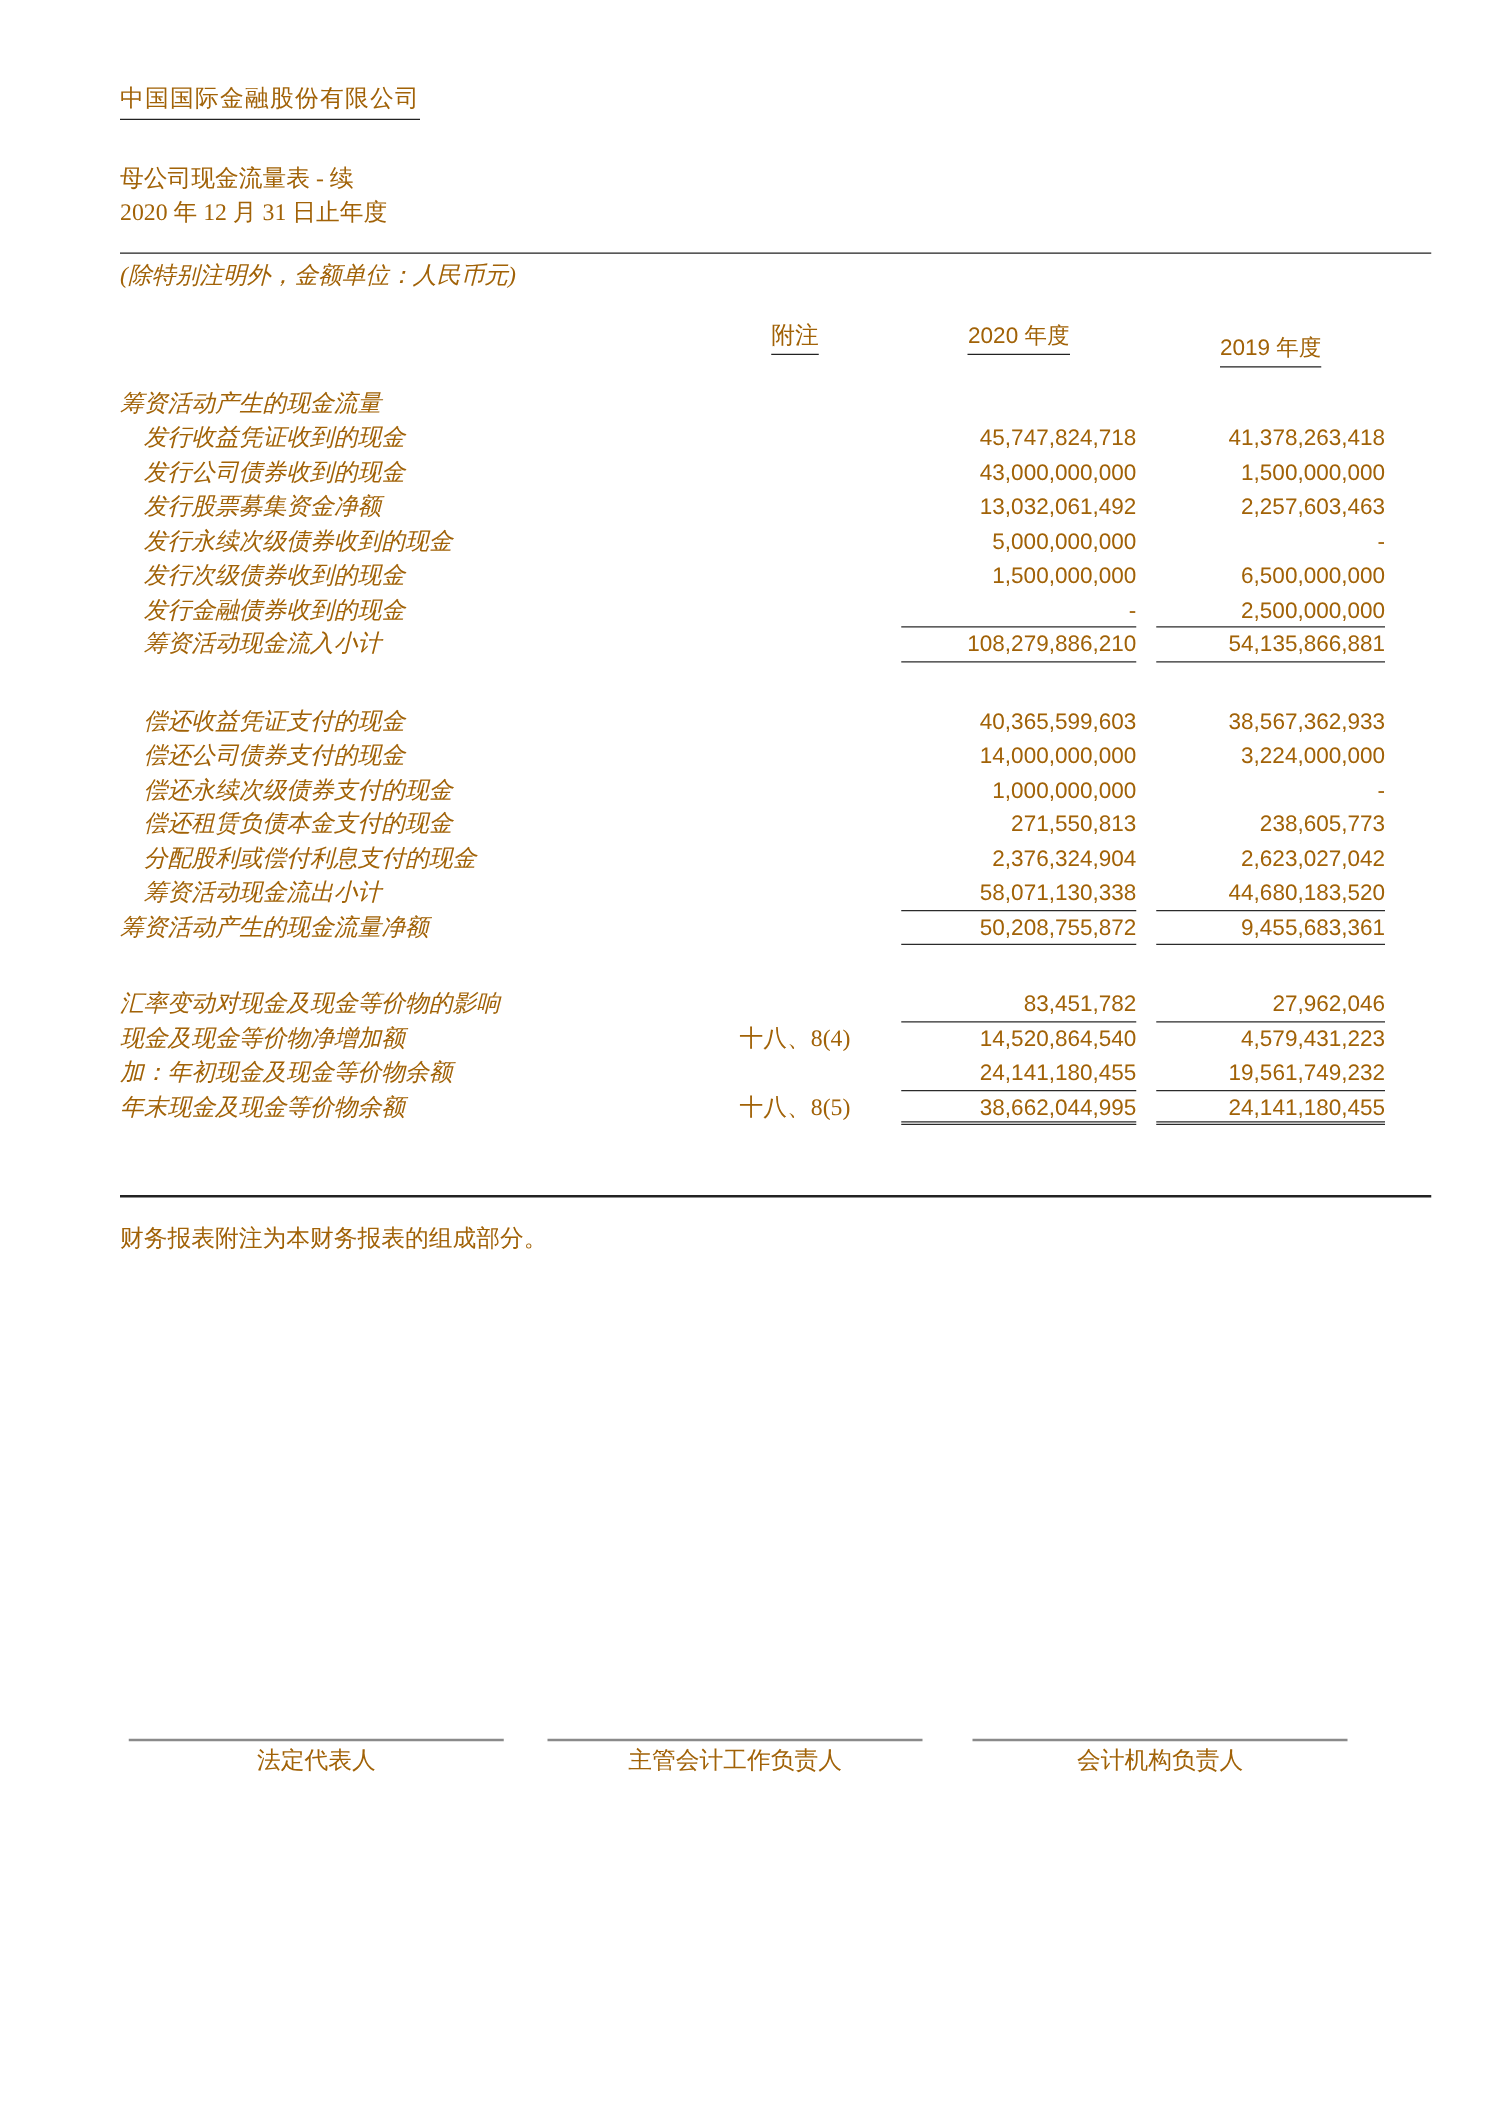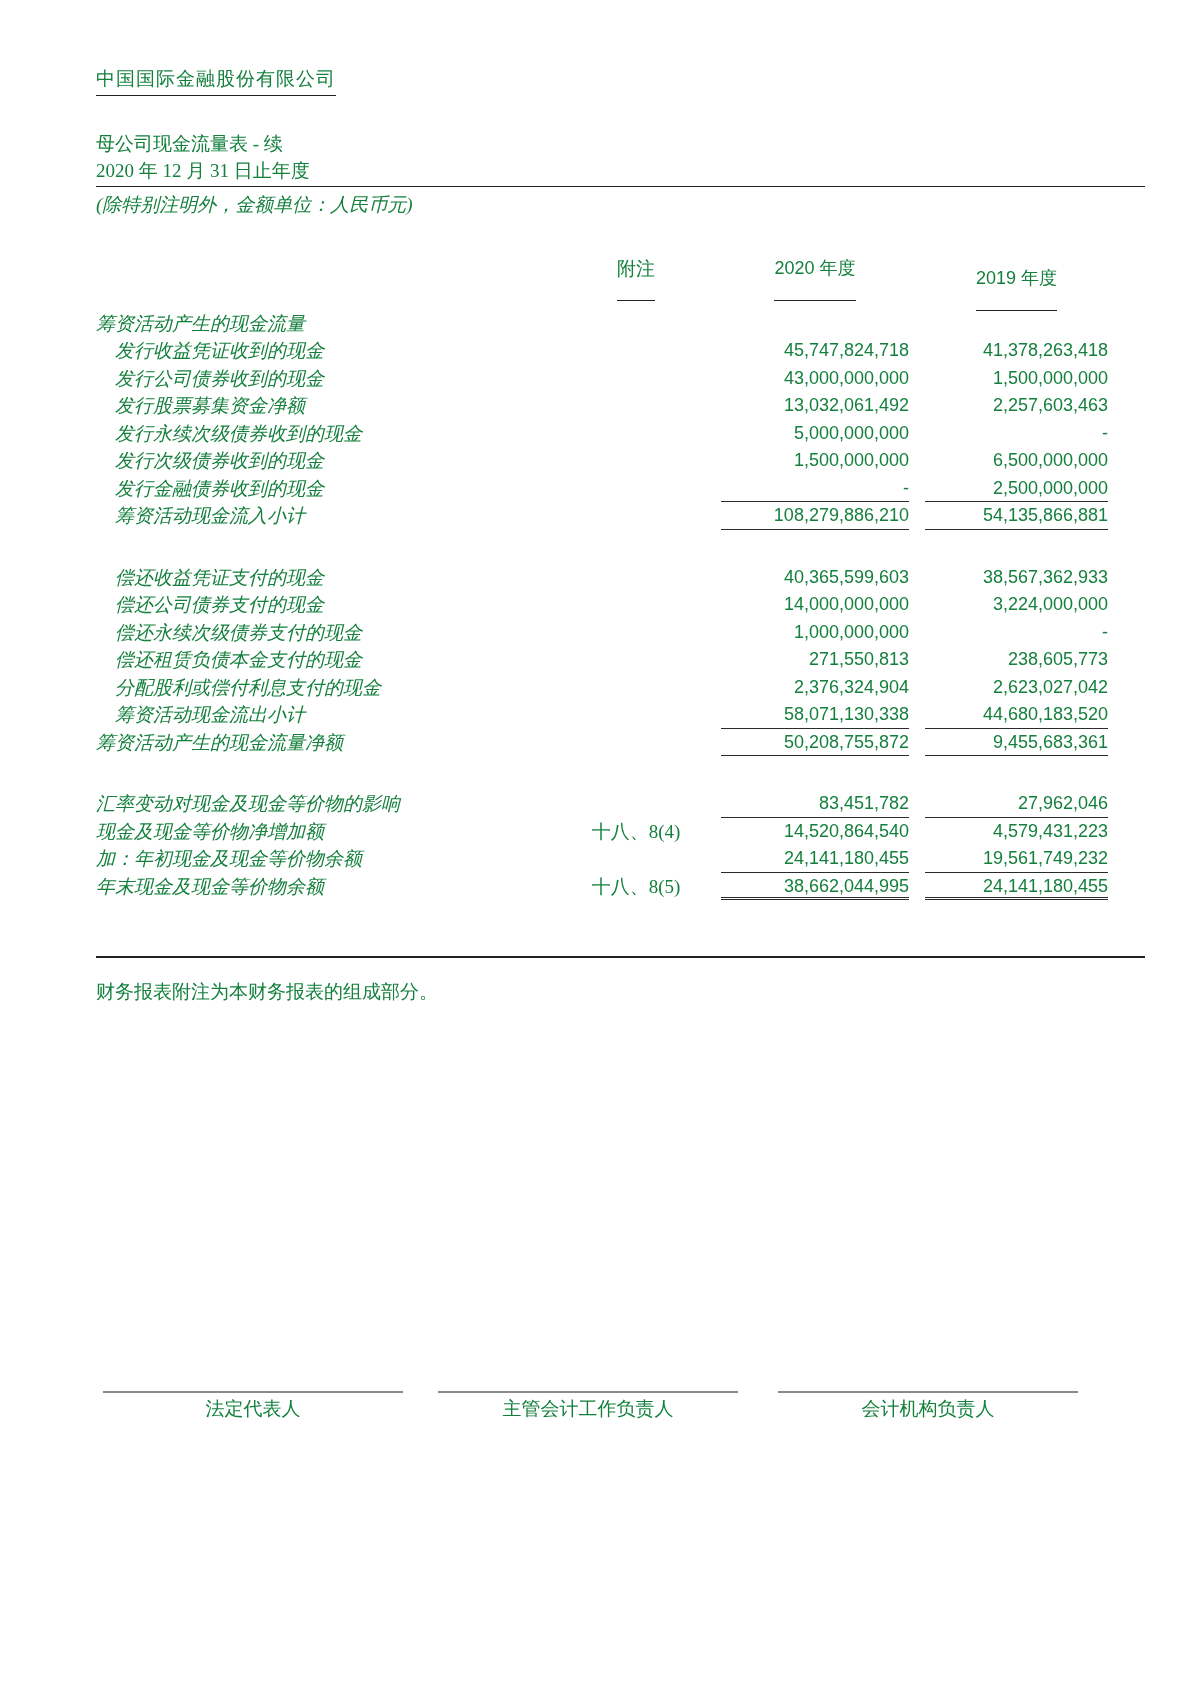--- a/index.html
+++ b/index.html
@@ -2,40 +2,40 @@
 <html><head>
 <meta charset="utf-8">
 <style>
   * { margin: 0; padding: 0; box-sizing: border-box; }
   html, body { background: #ffffff; }
   .page {
     position: relative;
     width: 1190px;
     height: 1452px;
     background: #ffffff;
-    color: #15803d;
+    color: #a16207;
     font-family: "Liberation Serif", "DejaVu Serif", serif;
     font-size: 19px;
     overflow: hidden;
   }
 
   .company {
     position: absolute; left: 96px; top: 66px;
     display: inline-block;
     border-bottom: 1.5px solid #222;
     padding-bottom: 3px;
     letter-spacing: 1px;
   }
   .title-block { position: absolute; left: 96px; top: 130px; width: 1049px; }
   .doc-title { line-height: 27px; }
   .doc-period {
     line-height: 27px;
     border-bottom: 1.5px solid #222;
     width: 1049px;
-    padding-bottom: 2px;
+    padding-bottom: 18px;
   }
   .doc-currency { line-height: 30px; font-style: italic; padding-top: 3px; }
 
   
   .table-wrap { position: absolute; left: 96px; top: 255px; width: 1012px; }
   .trow { display: flex; height: 27.5px; line-height: 27.5px; align-items: stretch; }
   .trow.header { height: 27px; line-height: 27px; }
   .trow.spacer { }
   .cell { flex: 0 0 auto; white-space: nowrap; }
   .cell.label { flex: 1 1 auto; text-align: left; font-style: italic; }
@@ -47,21 +47,21 @@
     font-size: 18px;
   }
   .cell.gap { width: 16px; }
   .cell.num.col19 { width: 183px; }
   .cell.ul-single { border-bottom: 1.2px solid #2b2b2b; }
   .cell.ul-double { border-bottom: 3.5px double #2b2b2b; }
 
   .hdr-underline {
     display: inline-block;
     border-bottom: 1px solid #222;
-    padding-bottom: 18px;
+    padding-bottom: 1px;
   }
   .hdr-num {
     font-family: "Liberation Sans", "DejaVu Sans", sans-serif;
     font-size: 18px;
   }
 
   .end-rule {
     position: absolute; left: 96px; top: 956px; width: 1049px;
     border-top: 2px solid #222;
   }

